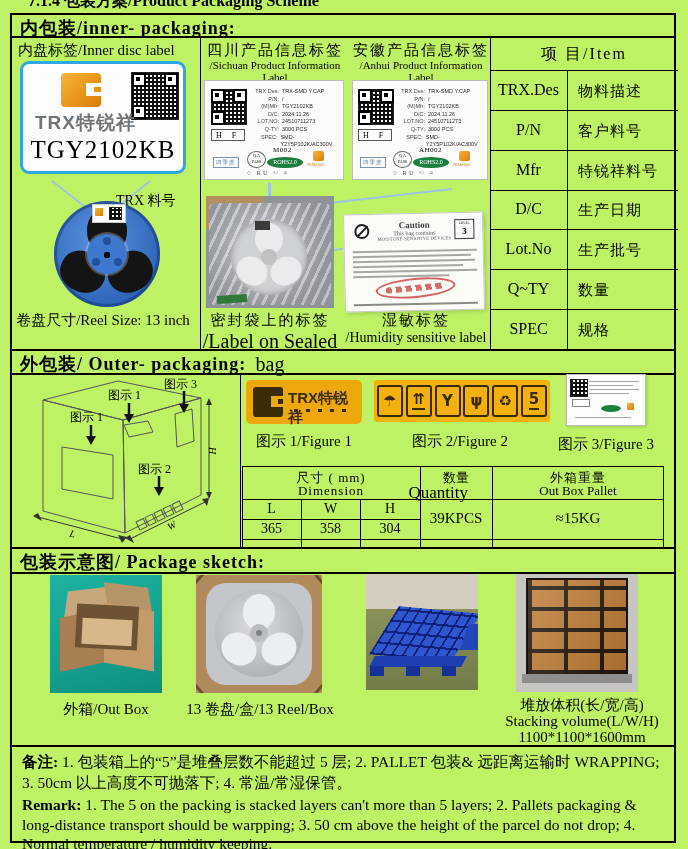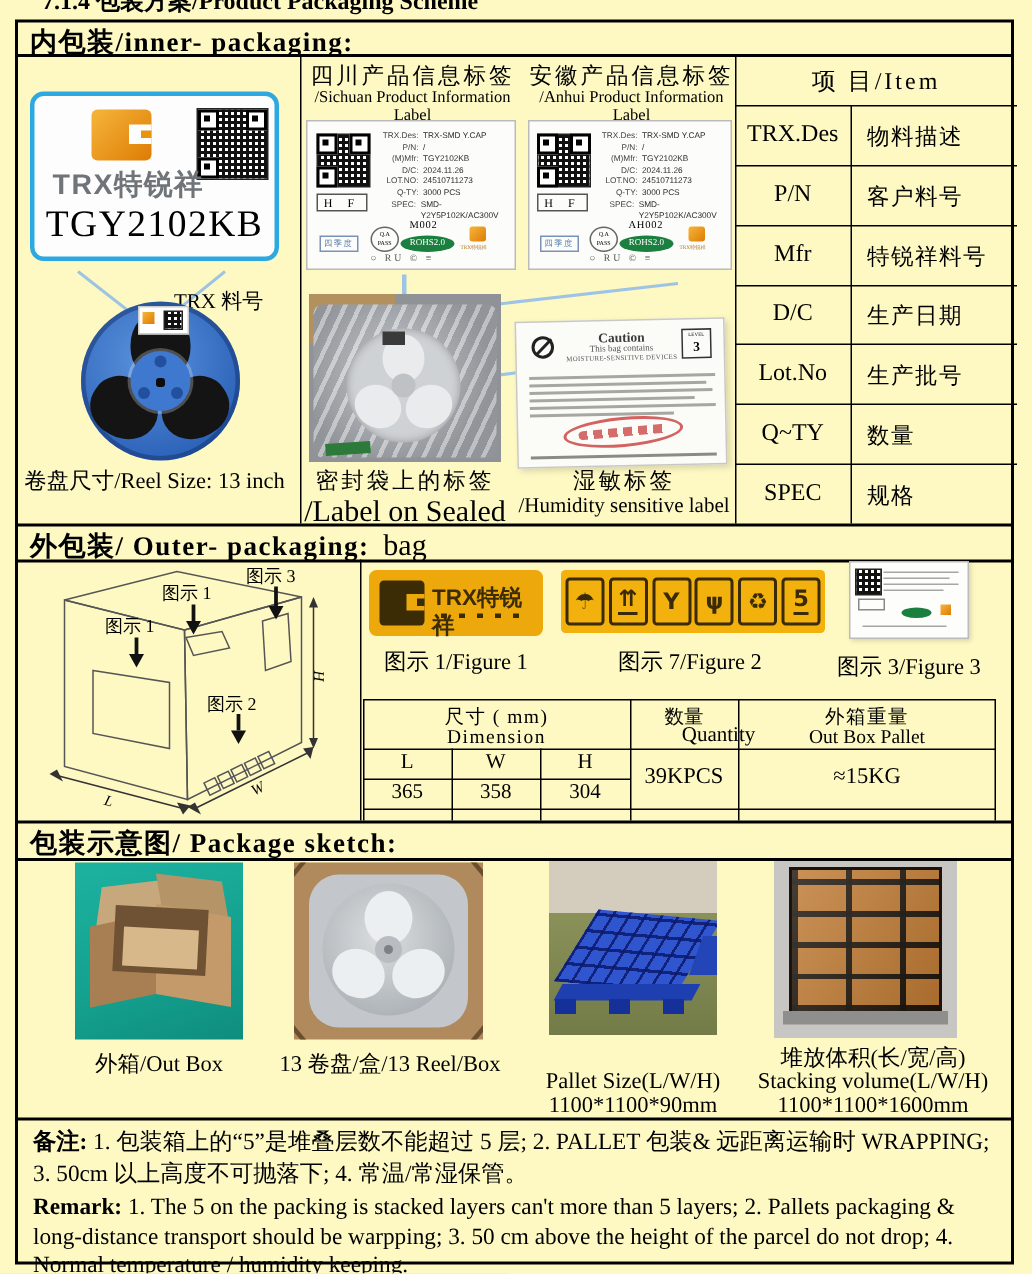--- a/index.html
+++ b/index.html
@@ -1,16 +1,16 @@
 <!DOCTYPE html>
 <html><head>
 <meta charset="utf-8">
 <style>
   html,body{margin:0;padding:0;background:#e8e8e8}
-  #page{position:relative;width:688px;height:849px;background:#fef9c3;overflow:hidden;
+  #page{position:relative;width:688px;height:849px;background:#bef264;overflow:hidden;
         font-family:"Liberation Serif","DejaVu Serif",serif;color:#000}
   .abs{position:absolute}
   .hl{position:absolute;background:#000;height:1px}
   .vl{position:absolute;background:#000;width:1px}
   .sec-h{position:absolute;left:10px;width:666px;font-weight:bold;font-size:18px;
          letter-spacing:1px;padding:1px 0 0 10px;box-sizing:border-box}
   .cap{position:absolute;text-align:center;font-size:15px}
   .cap-en{position:absolute;text-align:center;font-size:11px}
   .qr{background-image:
         repeating-linear-gradient(0deg,#111 0 2px,transparent 2px 4px),
@@ -41,20 +41,21 @@
   </div>
 
   <div class="abs" style="left:10px;top:13px;width:666px;height:830px;border:2px solid #000;box-sizing:border-box"></div>
 
   <div class="sec-h" style="top:15px">内包装/inner- packaging:</div>
   <div class="hl" style="left:10px;top:36px;width:666px;height:2px"></div>
 
   <div class="vl" style="left:200px;top:36px;height:313px"></div>
   <div class="vl" style="left:490px;top:36px;height:313px"></div>
 
+  <div class="abs" style="left:18px;top:41px;font-size:15px">内盘标签/Inner disc label</div>
 
   <div class="abs" style="left:20px;top:61px;width:166px;height:113px;background:#fdfdfd;border:3px solid #2ea8e0;border-radius:9px;box-sizing:border-box">
     <div class="abs" style="left:38px;top:9px;width:40px;height:34px;background:linear-gradient(135deg,#f6b53a,#dd7c04);border-radius:4px">
       <div class="abs" style="right:0;top:10px;width:15px;height:13px;background:#fdfdfd"></div>
       <div class="abs" style="right:0;top:14px;width:7px;height:5px;background:#e8940f"></div>
     </div>
     <div class="qr abs" style="left:108px;top:8px;width:46px;height:46px">
       <div class="eye" style="left:0;top:0"></div>
         <div class="eye" style="right:0;top:0"></div>
         <div class="eye" style="left:0;bottom:0"></div>
@@ -346,21 +347,21 @@
     <div class="icon-sq">
         <span>ψ</span>
       </div>
     <div class="icon-sq">
         <span>♻</span>
       </div>
     <div class="icon-sq under">
         <span>5</span>
       </div>
   </div>
-  <div class="cap" style="left:400px;top:432px;width:120px">图示 7/Figure 2</div>
+  <div class="cap" style="left:400px;top:432px;width:120px">图示 2/Figure 2</div>
 
   <div class="abs" style="left:566px;top:374px;width:80px;height:52px;background:#fdfdfb;border:1px solid #bbb;box-sizing:border-box;box-shadow:1px 1px 3px rgba(0,0,0,.15)">
     <div class="qr abs" style="left:3px;top:4px;width:16px;height:16px"></div>
     <div class="tinyline" style="left:22px;top:6px;width:50px;height:1px"></div>
     <div class="tinyline" style="left:22px;top:10px;width:44px;height:1px"></div>
     <div class="tinyline" style="left:22px;top:14px;width:50px;height:1px"></div>
     <div class="tinyline" style="left:22px;top:18px;width:40px;height:1px"></div>
     <div class="abs" style="left:5px;top:24px;width:16px;height:6px;border:1px solid #888"></div>
     <div class="abs" style="left:34px;top:30px;width:20px;height:7px;background:#1b7f3f;border-radius:50%"></div>
     <div class="abs" style="left:60px;top:28px;width:7px;height:7px;background:linear-gradient(135deg,#f6b53a,#dd7c04)"></div>
@@ -373,21 +374,21 @@
   <div class="hl" style="left:242px;top:519px;width:178px"></div>
   <div class="hl" style="left:242px;top:539px;width:422px"></div>
   <div class="vl" style="left:301px;top:499px;height:48px"></div>
   <div class="vl" style="left:360px;top:499px;height:48px"></div>
   <div class="vl" style="left:420px;top:466px;height:81px"></div>
   <div class="vl" style="left:492px;top:466px;height:81px"></div>
 
   <div class="abs" style="left:242px;top:469px;width:178px;text-align:center;font-size:13px;letter-spacing:1px">尺寸 ( mm)</div>
   <div class="abs" style="left:242px;top:483px;width:178px;text-align:center;font-size:13px;letter-spacing:1px">Dimension</div>
   <div class="abs" style="left:420px;top:469px;width:72px;text-align:center;font-size:13px">数量</div>
-  <div class="abs" style="left:443px;top:483px;width:72px;text-align:center;font-size:14px">Quantity</div>
+  <div class="abs" style="left:396px;top:483px;width:72px;text-align:right;font-size:17px">Quantity</div>
   <div class="abs" style="left:492px;top:469px;width:172px;text-align:center;font-size:13px;letter-spacing:1px">外箱重量</div>
   <div class="abs" style="left:492px;top:483px;width:172px;text-align:center;font-size:13px">Out Box Pallet</div>
 
   <div class="abs" style="left:242px;top:501px;width:59px;text-align:center;font-size:14px">L</div>
   <div class="abs" style="left:301px;top:501px;width:59px;text-align:center;font-size:14px">W</div>
   <div class="abs" style="left:360px;top:501px;width:60px;text-align:center;font-size:14px">H</div>
   <div class="abs" style="left:242px;top:521px;width:59px;text-align:center;font-size:14px">365</div>
   <div class="abs" style="left:301px;top:521px;width:59px;text-align:center;font-size:14px">358</div>
   <div class="abs" style="left:360px;top:521px;width:60px;text-align:center;font-size:14px">304</div>
   <div class="abs" style="left:420px;top:510px;width:72px;text-align:center;font-size:15px">39KPCS</div>
@@ -429,22 +430,20 @@
               background:linear-gradient(180deg,#d4cdbd 0 30%,#8a9159 30%,#737b48)">
     <div class="abs" style="left:16px;top:36px;width:86px;height:48px;background:#2f55cf;transform:skewX(-28deg) rotate(5deg);
                 background-image:repeating-linear-gradient(90deg,rgba(12,25,110,.85) 0 2px,transparent 2px 11px),
                                  repeating-linear-gradient(0deg,rgba(12,25,110,.85) 0 2px,transparent 2px 11px)"></div>
     <div class="abs" style="left:6px;top:82px;width:92px;height:11px;background:#1e3fb0;transform:skewX(-28deg)"></div>
     <div class="abs" style="left:4px;top:92px;width:14px;height:10px;background:#16309a"></div>
     <div class="abs" style="left:40px;top:92px;width:14px;height:10px;background:#16309a"></div>
     <div class="abs" style="left:76px;top:92px;width:14px;height:10px;background:#16309a"></div>
     <div class="abs" style="right:-6px;top:50px;width:20px;height:26px;background:#2445b8;transform:skewX(-20deg)"></div>
   </div>
-  <div class="cap" style="left:352px;top:713px;width:140px">Pallet Size(L/W/H)</div>
-  <div class="cap" style="left:352px;top:729px;width:140px">1100*1100*90mm</div>
 
   <div class="abs" style="left:516px;top:574px;width:122px;height:118px;overflow:hidden;background:#c8c6c2">
     <div class="abs" style="left:10px;top:4px;width:102px;height:98px;background:#bf7a33;
                 background-image:linear-gradient(120deg,rgba(255,255,255,.18),rgba(0,0,0,.12)),
                                  repeating-linear-gradient(0deg,rgba(22,15,8,.95) 0 4px,transparent 4px 21px),
                                  repeating-linear-gradient(90deg,rgba(22,15,8,.95) 0 4px,transparent 4px 36px);
                 border:2px solid #1c140c;box-sizing:border-box"></div>
     <div class="abs" style="left:6px;top:100px;width:110px;height:9px;background:#8e8e8c"></div>
   </div>
   <div class="cap" style="left:498px;top:696px;width:168px">堆放体积(长/宽/高)</div>

